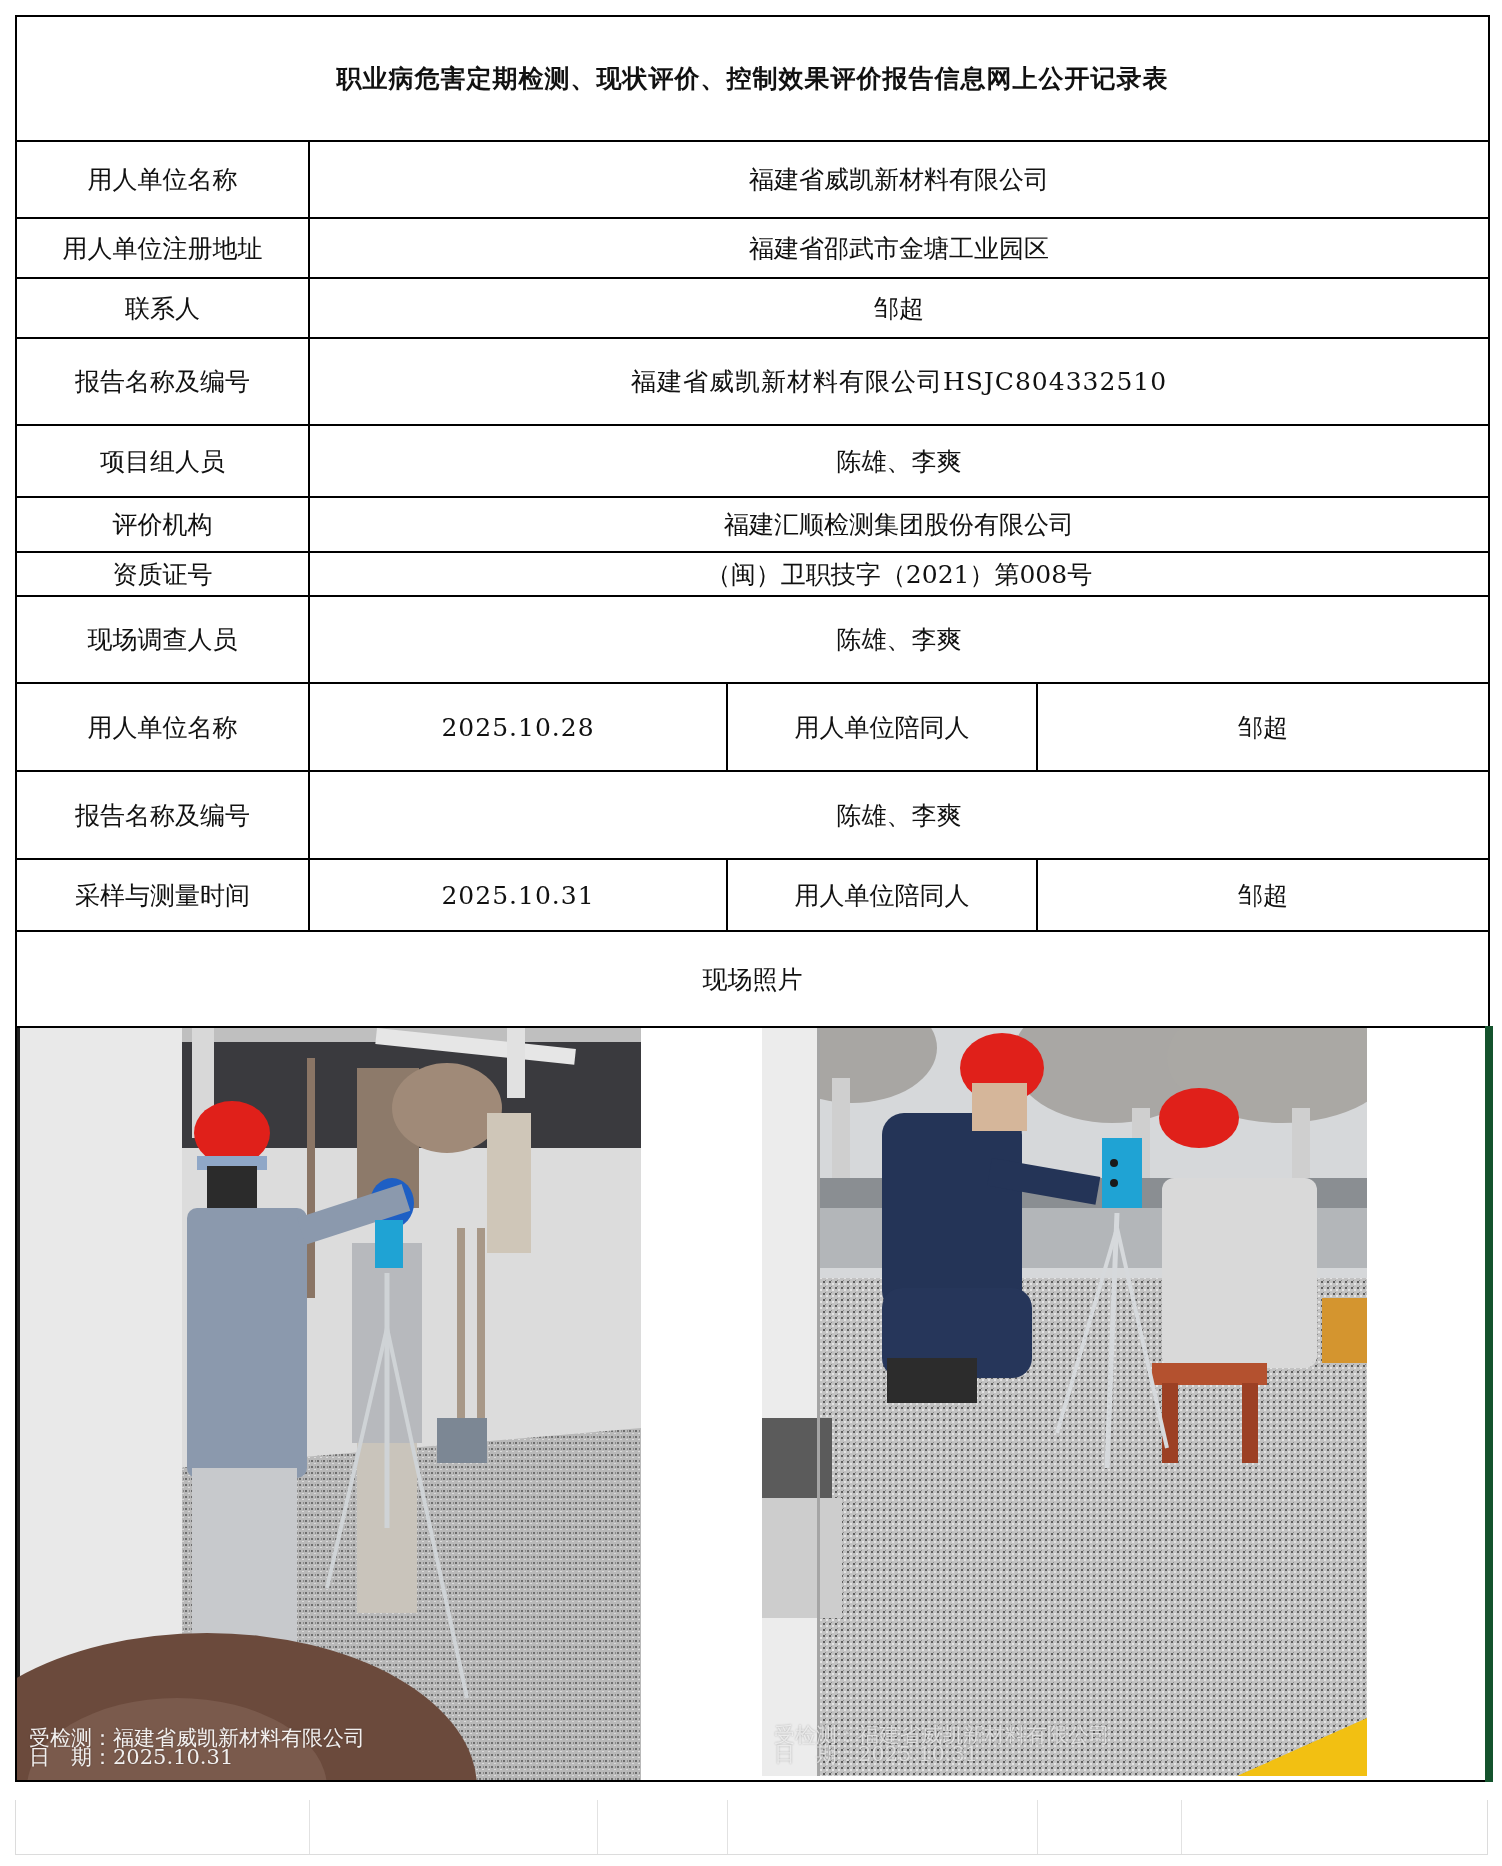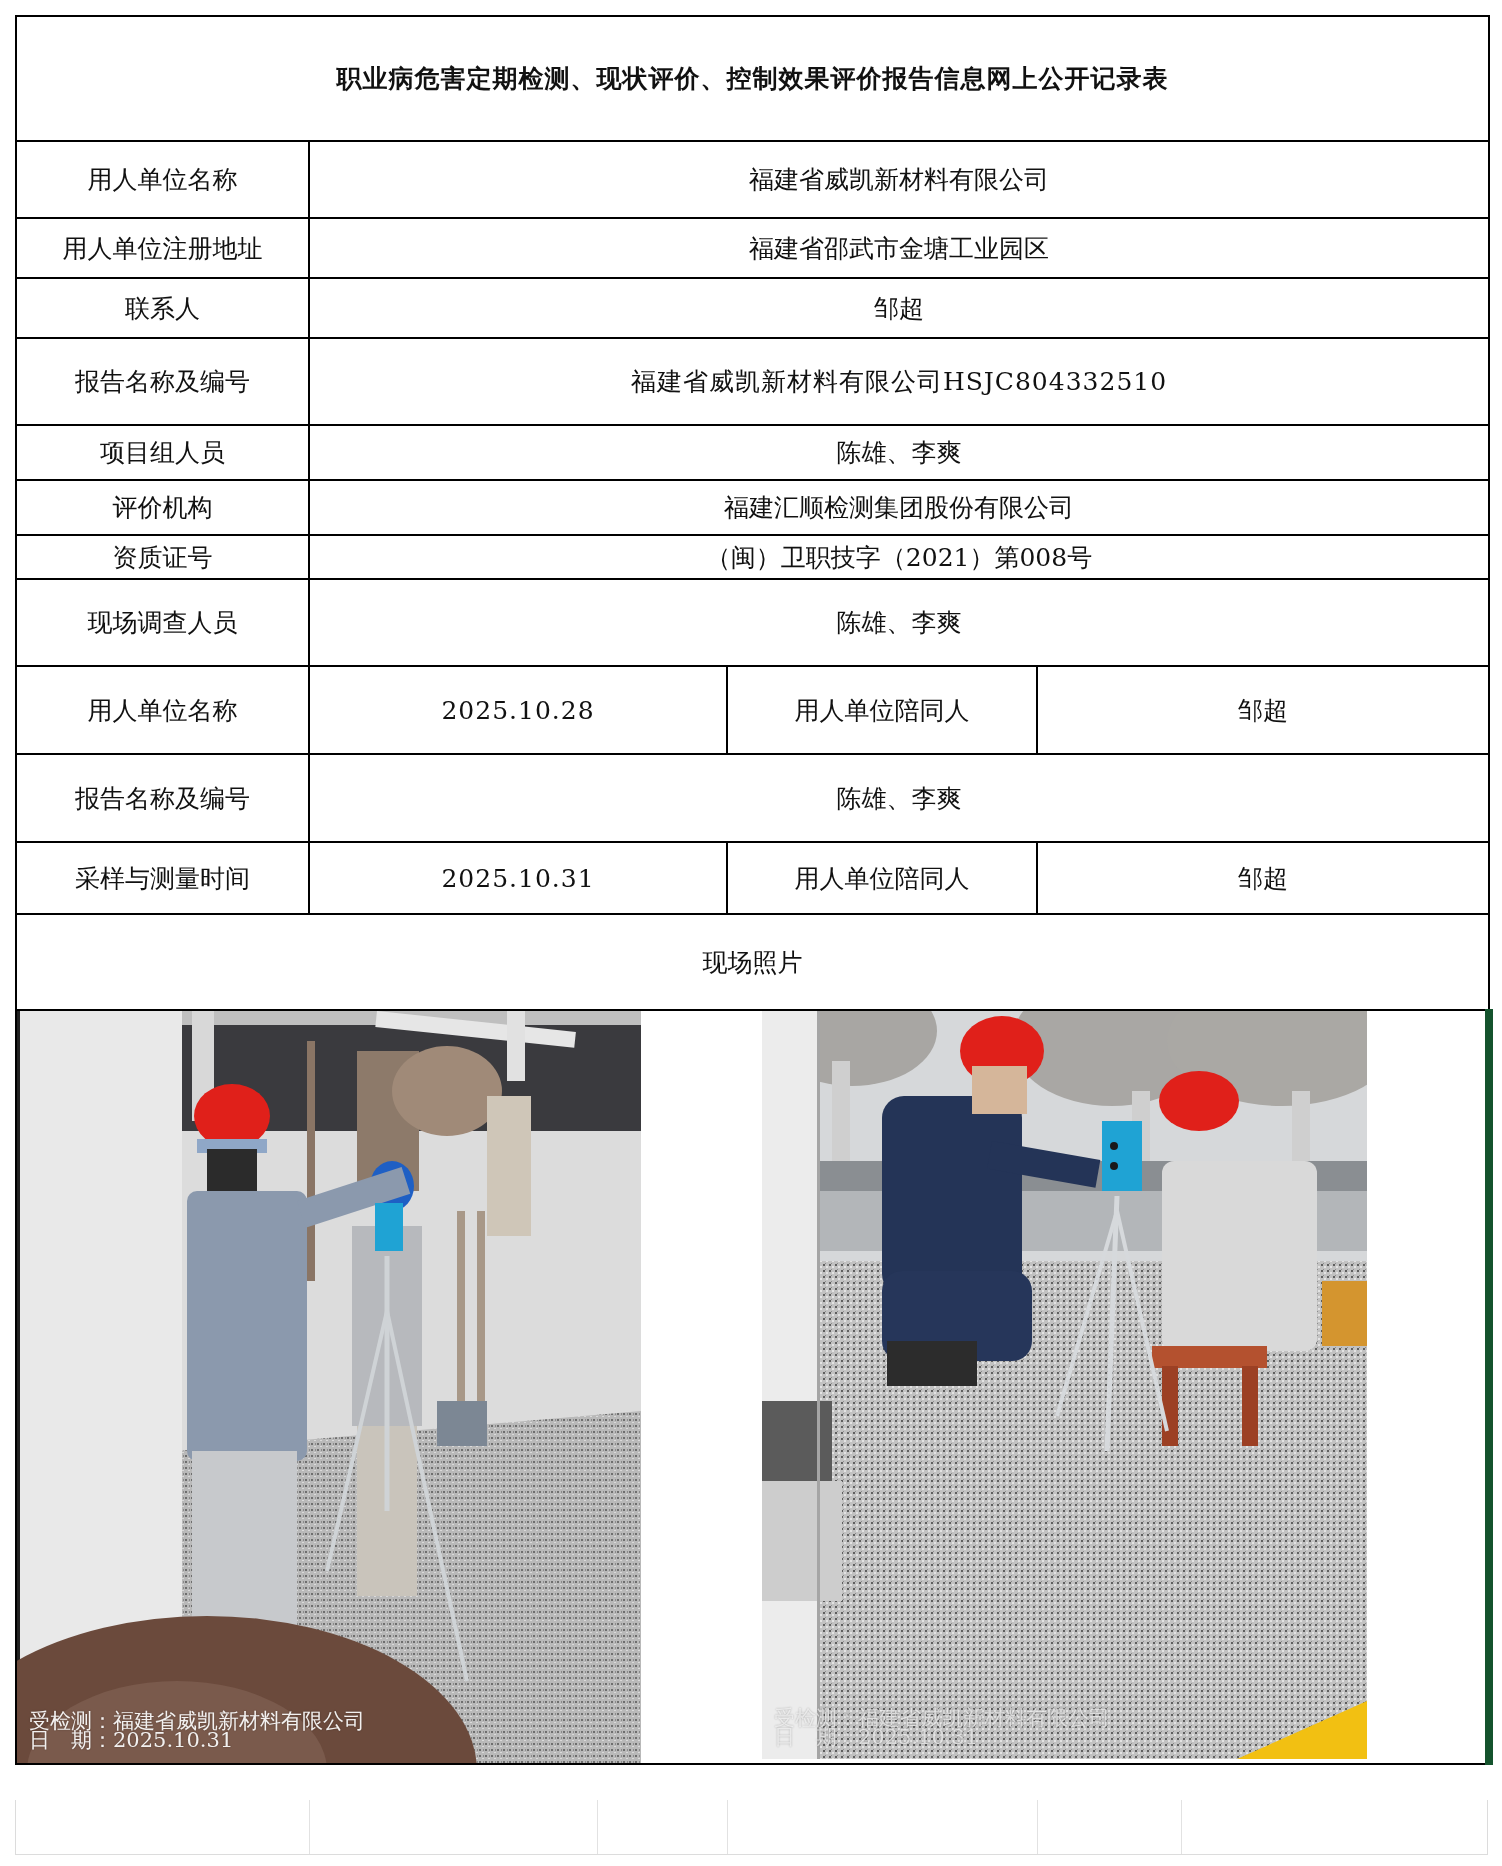--- a/index.html
+++ b/index.html
@@ -52,21 +52,21 @@
       <td colspan="3" class="val">福建省邵武市金塘工业园区</td>
     </tr>
     <tr style="height:60px">
       <td class="label">联系人</td>
       <td colspan="3" class="val">邹超</td>
     </tr>
     <tr style="height:87px">
       <td class="label">报告名称及编号</td>
       <td colspan="3" class="val mono">福建省威凯新材料有限公司HSJC804332510</td>
     </tr>
-    <tr style="height:55px">
+    <tr style="height:72px">
       <td class="label">项目组人员</td>
       <td colspan="3" class="val">陈雄、李爽</td>
     </tr>
     <tr style="height:55px">
       <td class="label">评价机构</td>
       <td colspan="3" class="val">福建汇顺检测集团股份有限公司</td>
     </tr>
     <tr style="height:44px">
       <td class="label">资质证号</td>
       <td colspan="3" class="val">（闽）卫职技字（2021）第008号</td>

